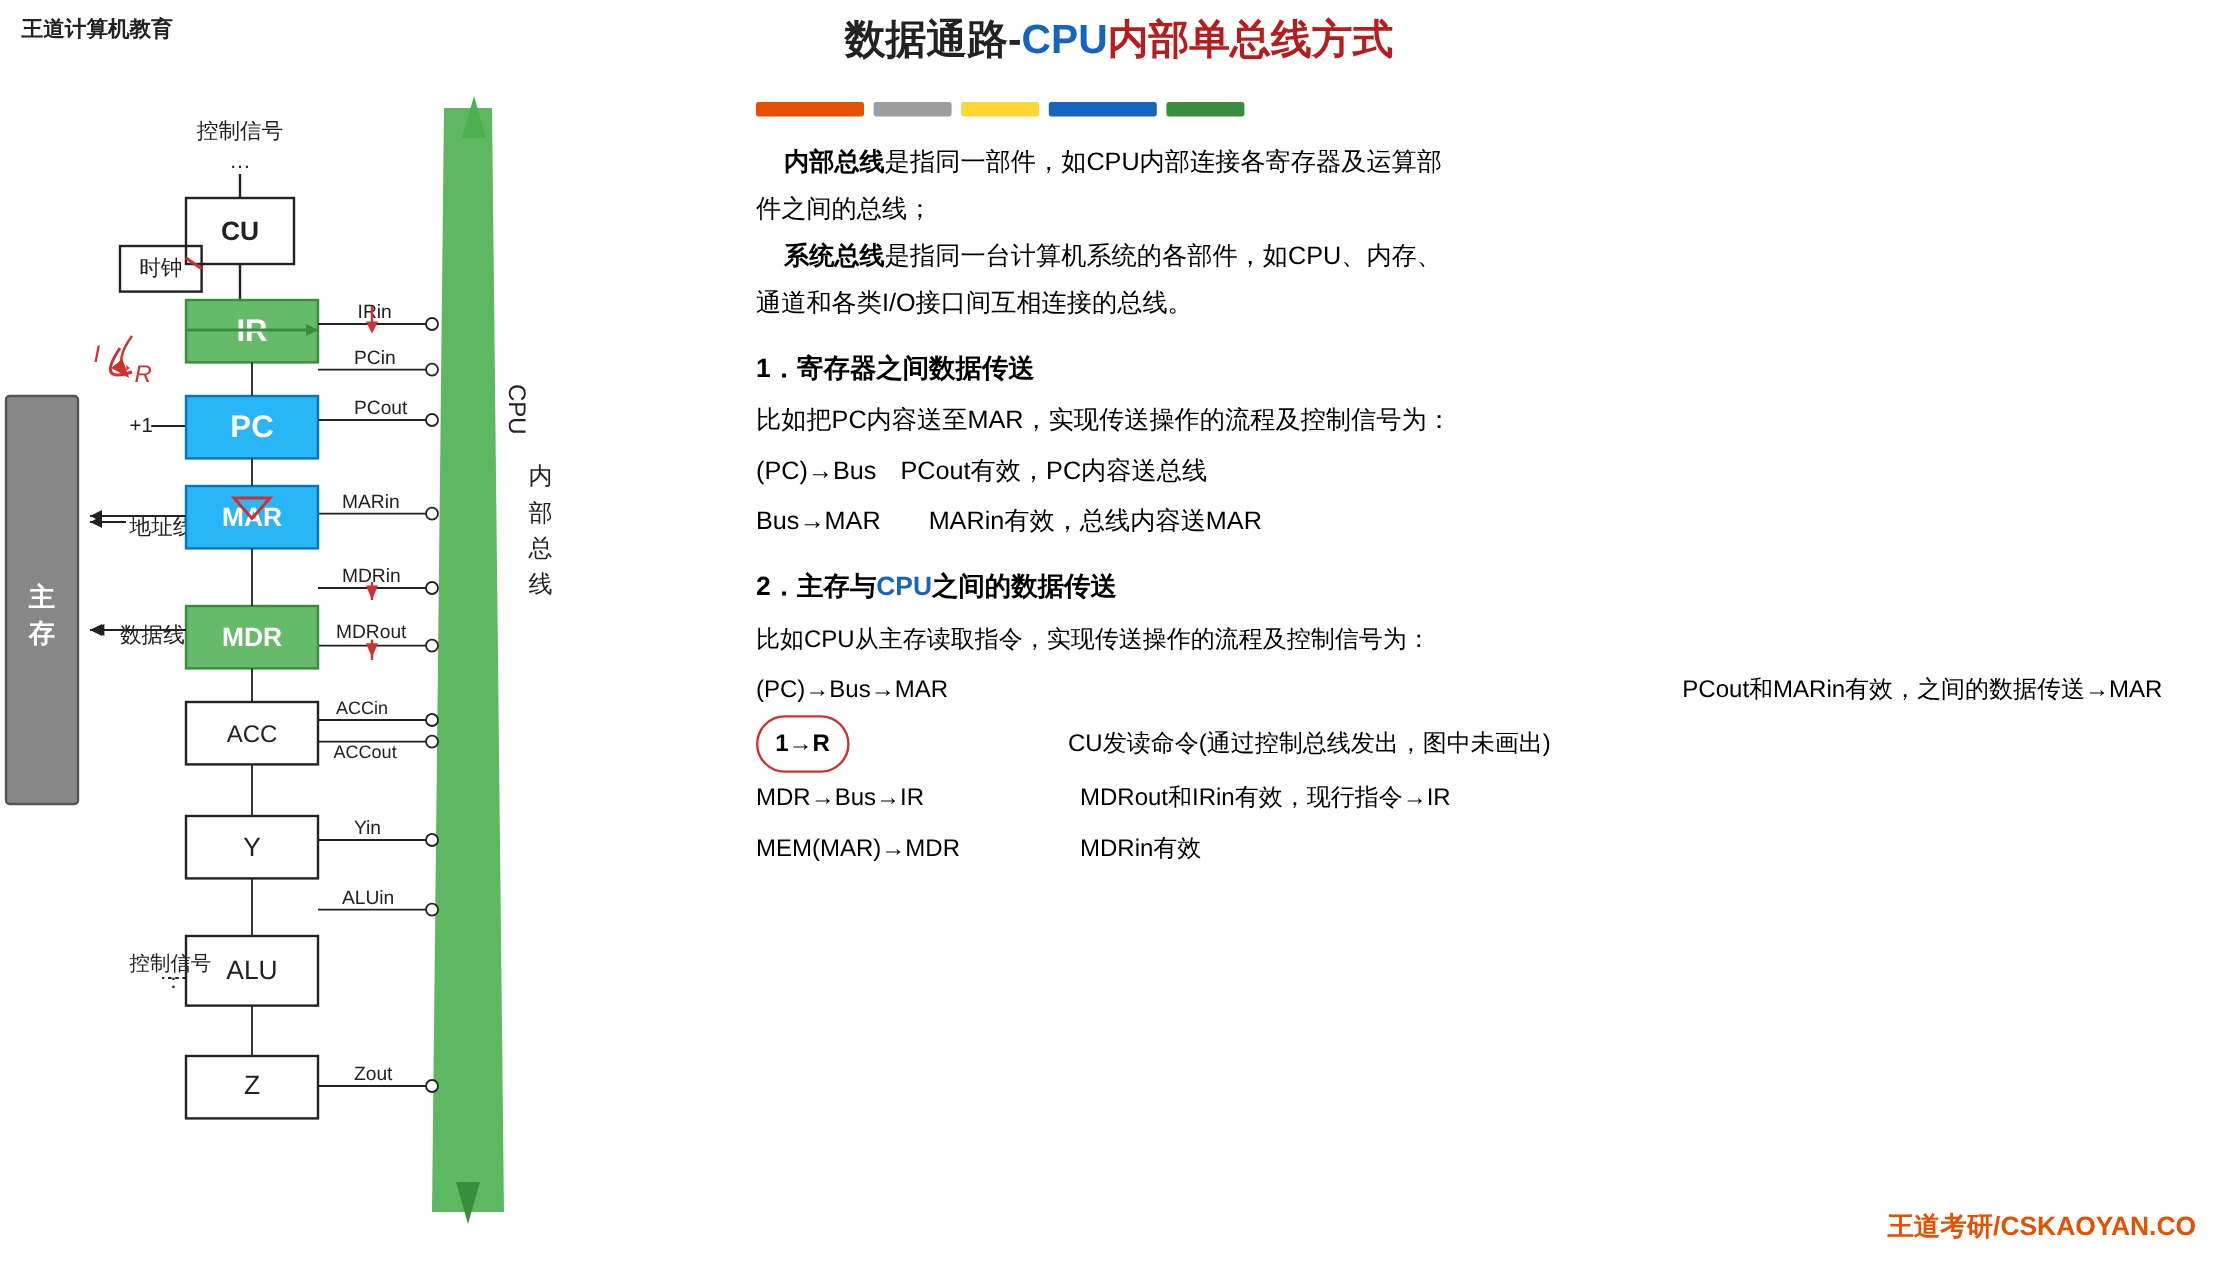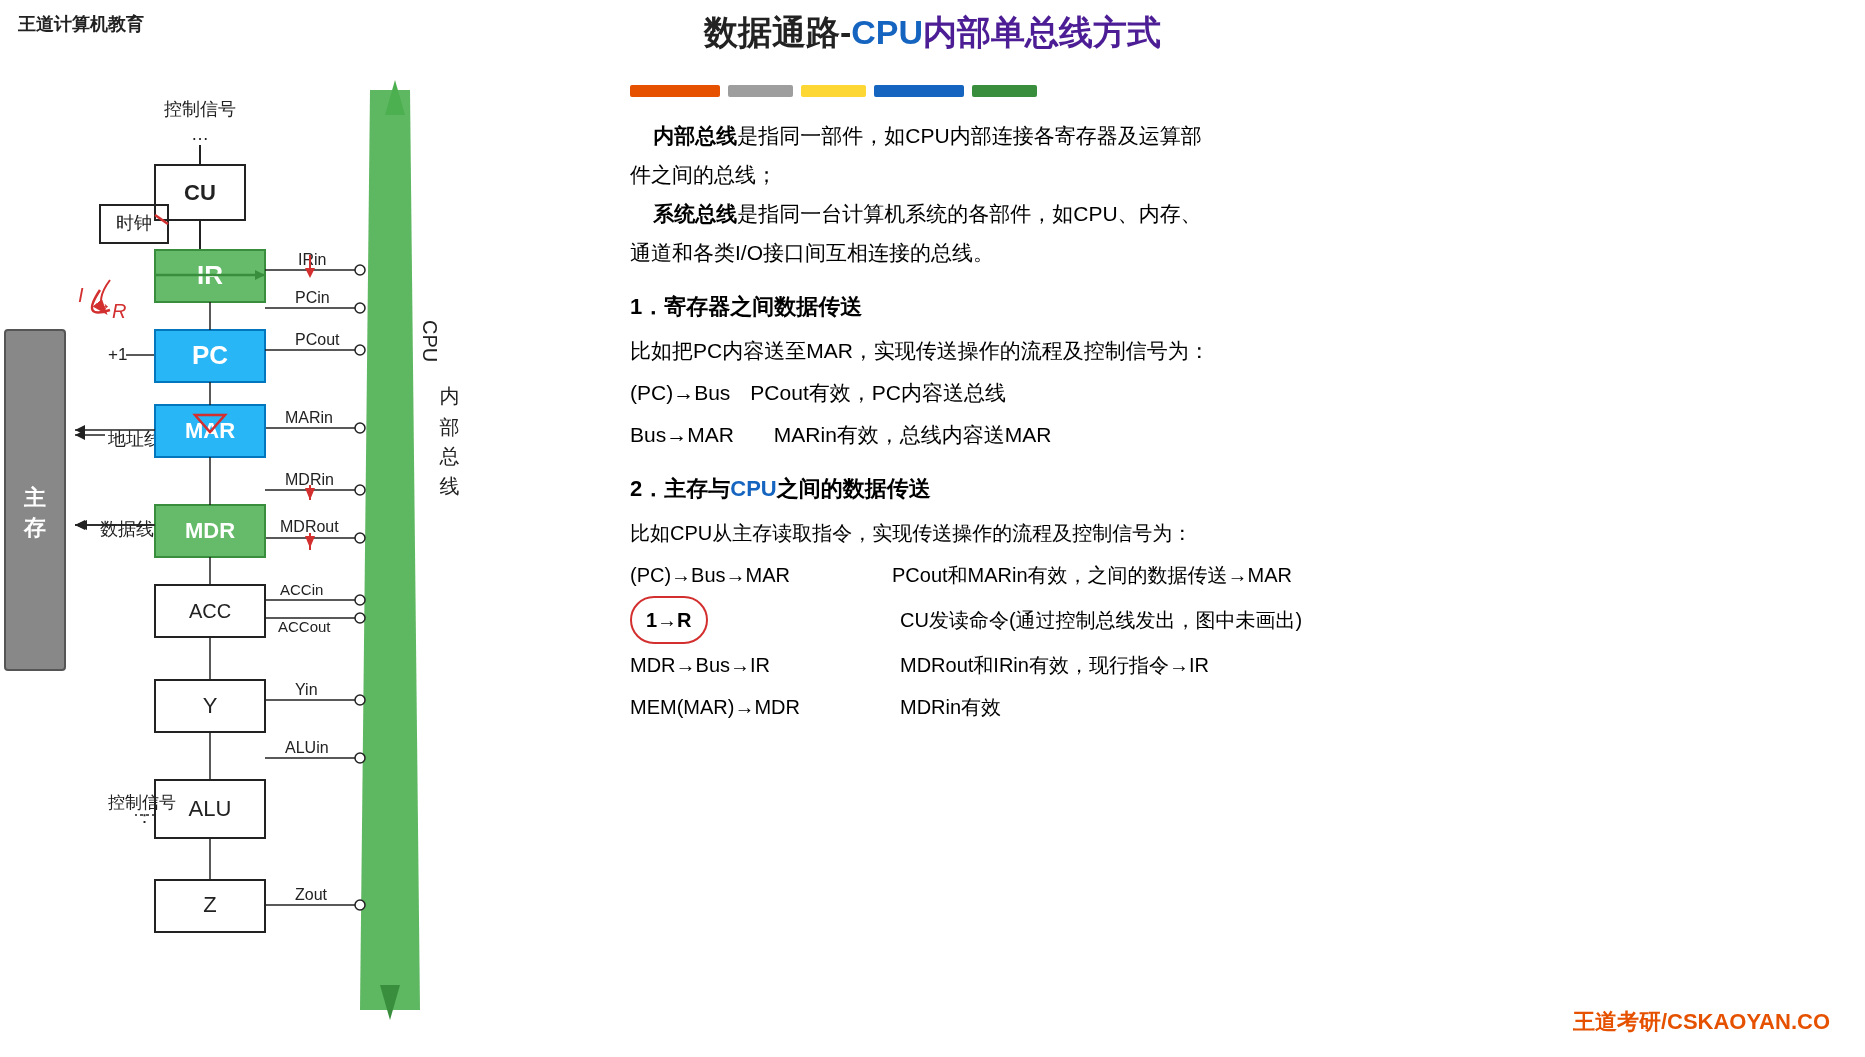--- a/index.html
+++ b/index.html
@@ -10,21 +10,21 @@
       font-family: 'SimHei', 'Microsoft YaHei', Arial, sans-serif;
       overflow: hidden;
       position: relative;
     }
   </style>
 </head>
 <body>
 
 <div style="position:absolute;top:10px;left:0;width:1865px;text-align:center;z-index:10;">
   <span style="font-size:34px;font-weight:bold;color:#1565c0;">
-    <span style="color:#222;">数据通路-</span><span>CPU</span><span style="color:#4c1d95;">内部单总线方式</span>
+    <span style="color:#222;">数据通路-</span><span>CPU</span><span style="color:#b91c1c;">内部单总线方式</span>
   </span>
 </div>
 
 <div style="position:absolute;top:12px;left:18px;color:#222;font-size:18px;font-weight:bold;z-index:20;">
   <span>王道计算机教育</span>
 </div>
 
 <div style="position:absolute;top:60px;left:0;width:1865px;height:997px;display:flex;">
 
   <div style="width:600px;min-width:600px;position:relative;">
@@ -224,25 +224,25 @@
         </div>
       </div>
     </div>
 
     <div style="margin-bottom:18px;">
       <div style="font-size:22px;font-weight:bold;margin-bottom:8px;">
         <span>2．</span><span>主存与</span><span style="color:#1565c0;">CPU</span><span>之间的数据传送</span>
       </div>
       <div style="font-size:20px;line-height:2.1;">
         <div>比如CPU从主存读取指令，实现传送操作的流程及控制信号为：</div>
-        <div style="display:flex;gap:22px;align-items:center;">
+        <div style="display:flex;gap:38px;align-items:center;justify-content:space-between;">
           <span style="min-width:240px;">(PC)→Bus→MAR</span>
           <span>PCout和MARin有效，之间的数据传送→MAR</span>
         </div>
-        <div style="display:flex;gap:30px;align-items:center;">
+        <div style="display:flex;gap:20px;align-items:center;">
           <span style="min-width:240px;">
             <span style="display:inline-block;border:2.5px solid #d32f2f;border-radius:30px;padding:1px 14px;font-weight:bold;">1→R</span>
           </span>
           <span>CU发读命令(通过控制总线发出，图中未画出)</span>
         </div>
         <div style="display:flex;gap:30px;align-items:center;">
           <span style="min-width:240px;">MDR→Bus→IR</span>
           <span>MDRout和IRin有效，现行指令→IR</span>
         </div>
         <div style="display:flex;gap:30px;align-items:center;">

